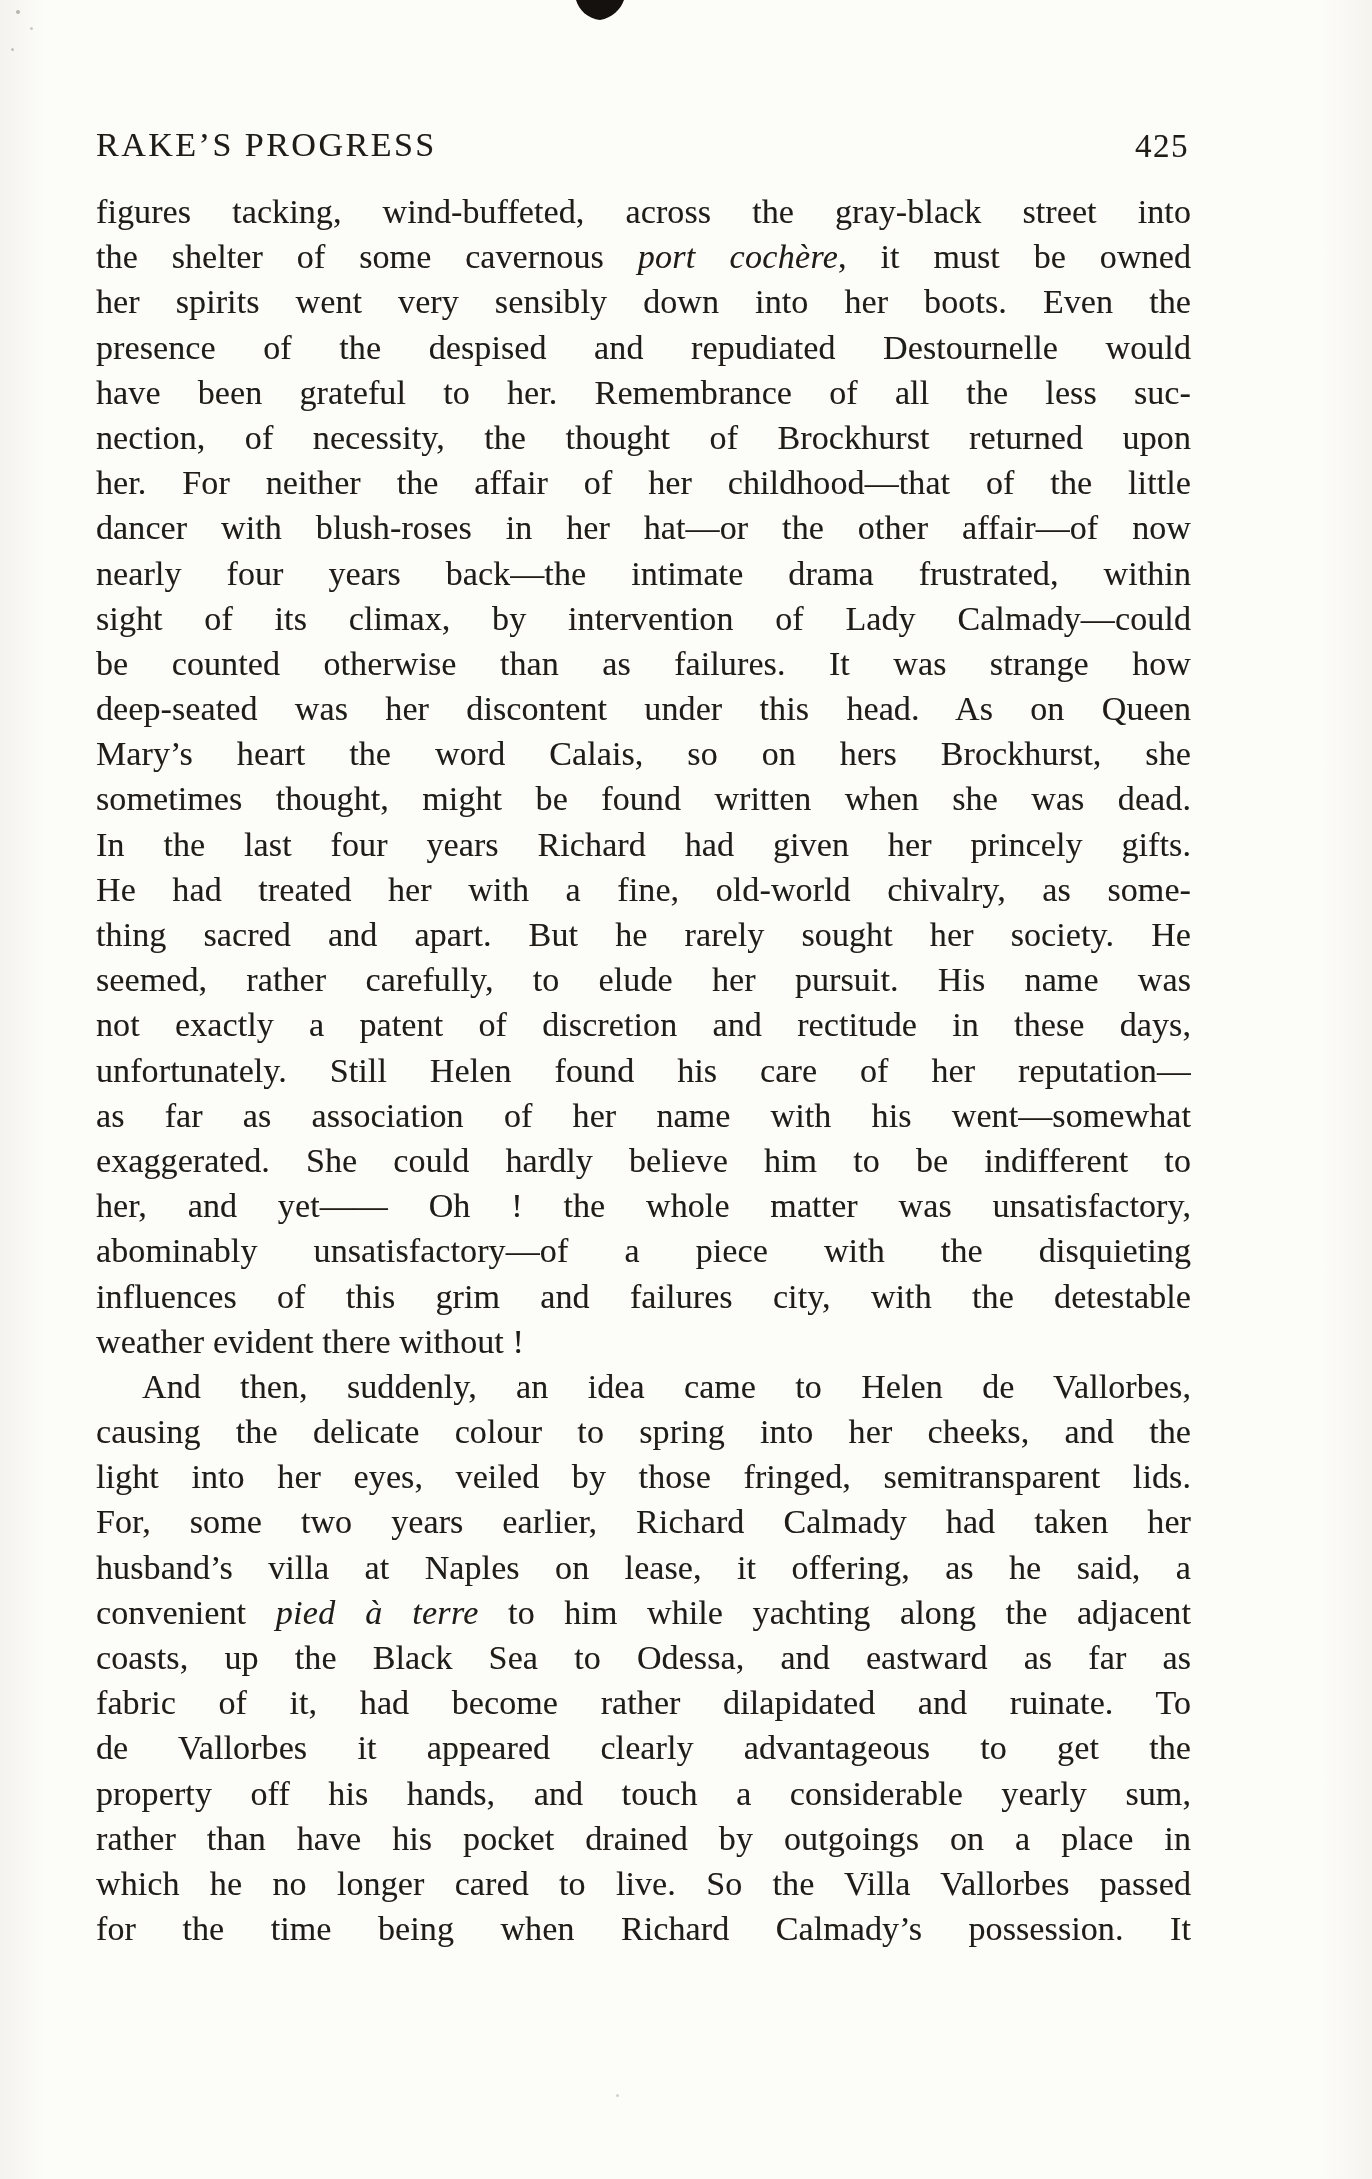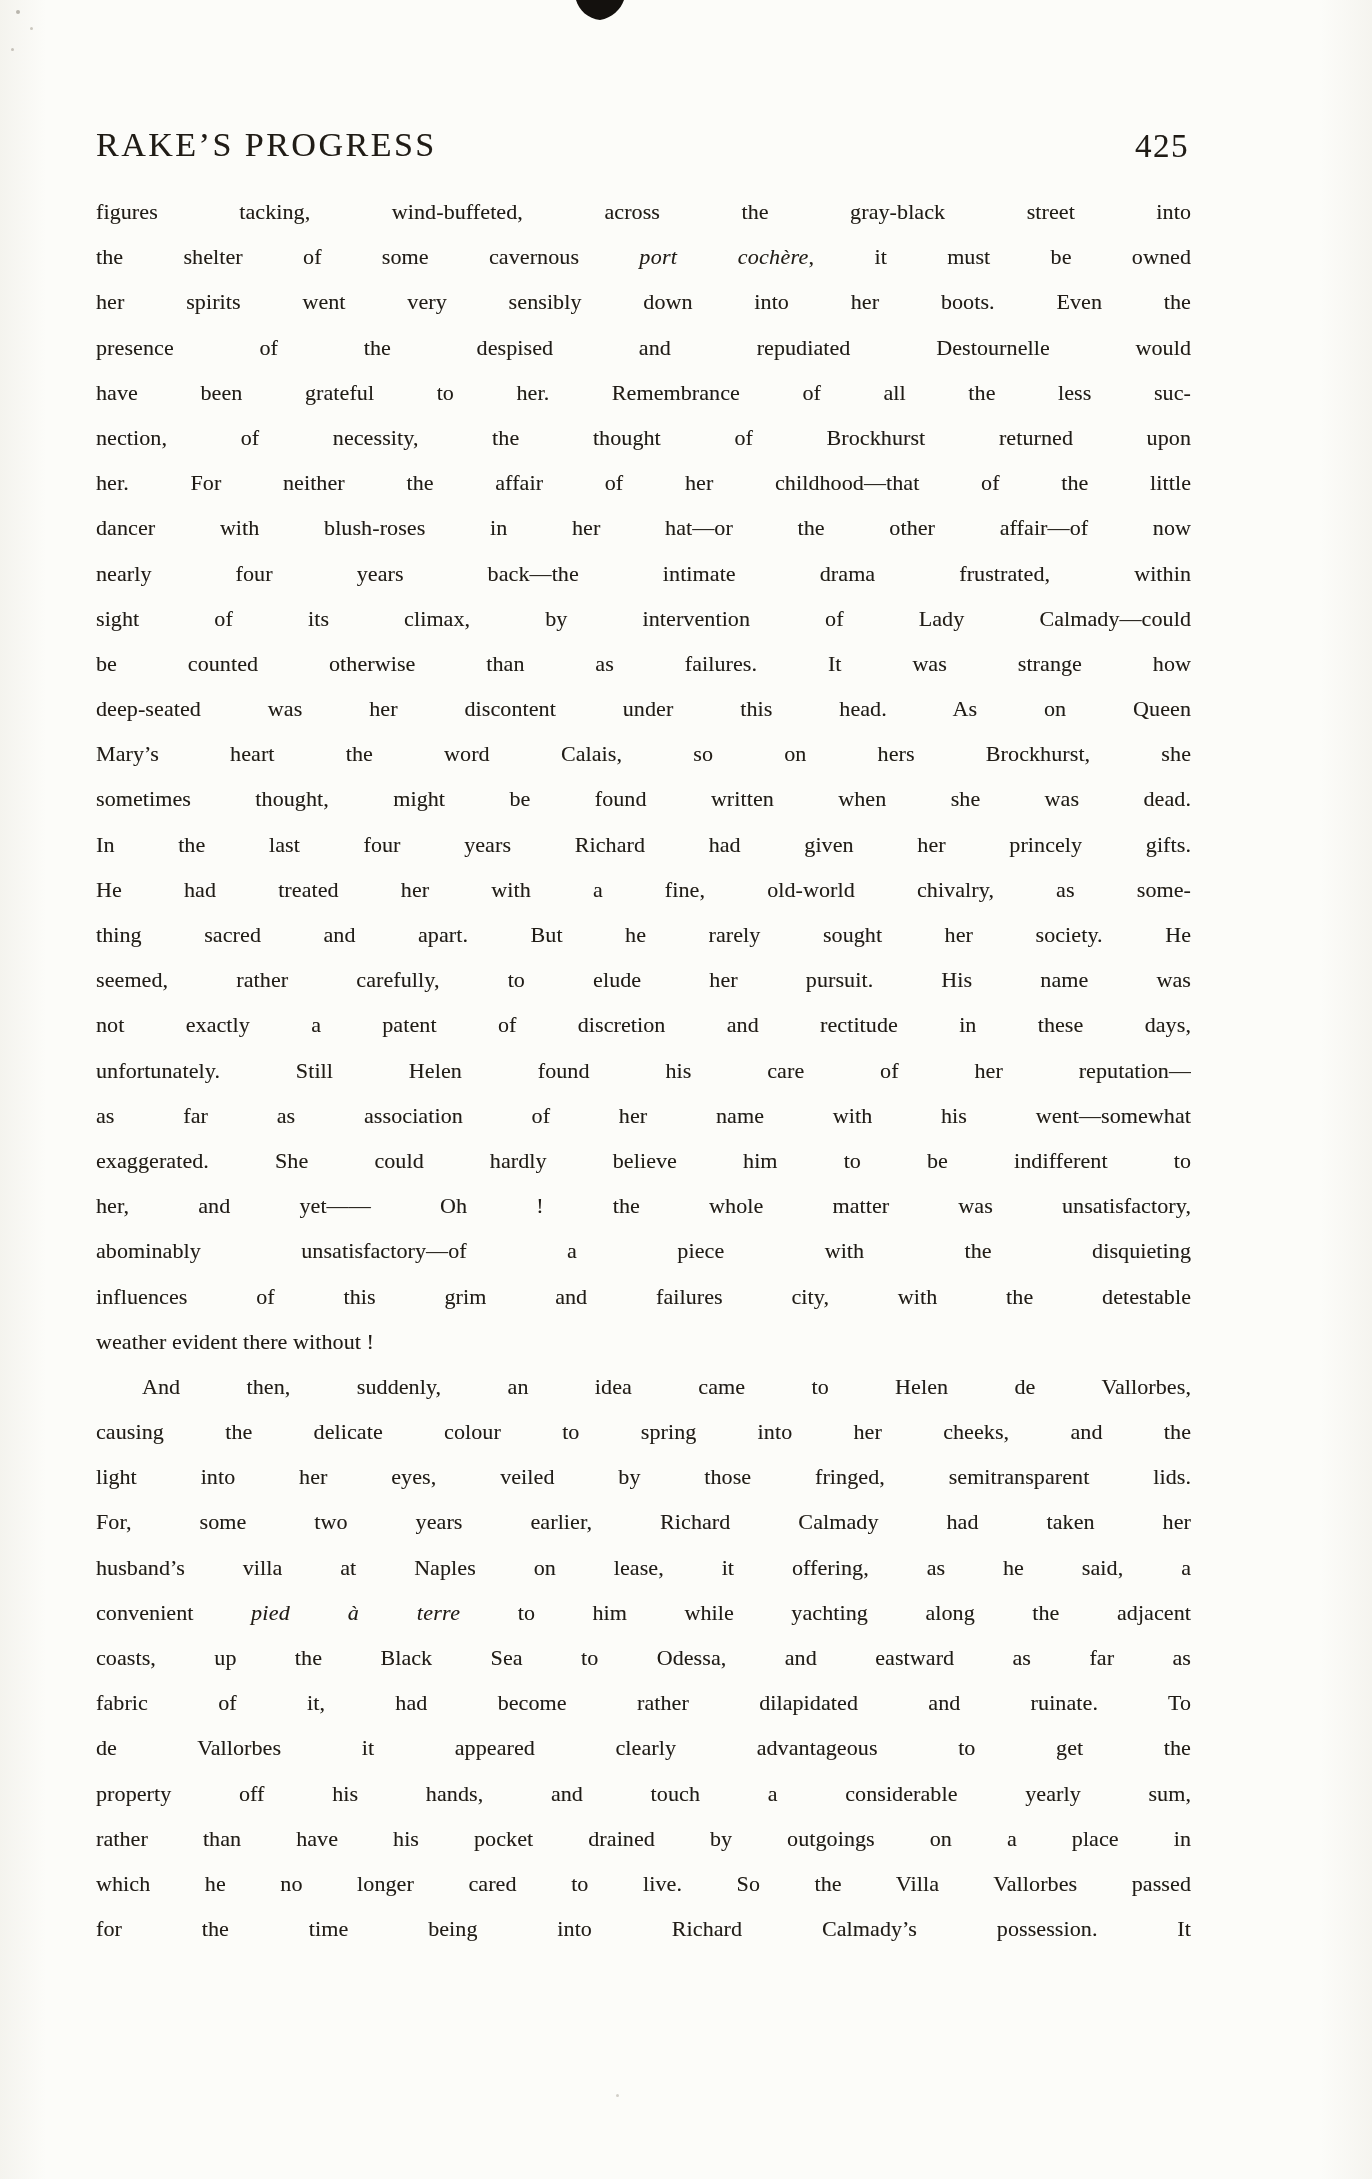--- a/index.html
+++ b/index.html
@@ -20,21 +20,21 @@
     text-align: left;
     font-size: 34px; letter-spacing: 2.5px;
     text-shadow: 0.2px 0.2px 0 rgba(32,28,22,0.35);
   }
   .page-num {
     position: absolute; right: 2px; top: 2px;
     font-size: 33px; letter-spacing: 1.5px;
   }
   .body-text {
     position: absolute; top: 189px; left: 96px; width: 1095px;
-    font-size: 22px; line-height: 45.2px; letter-spacing: 0.1px;
+    font-size: 34px; line-height: 45.2px; letter-spacing: 0.1px;
     text-shadow: 0.2px 0.2px 0 rgba(32,28,22,0.3);
   }
   .paragraph { margin: 0; }
   .line { height: 45.2px; overflow: hidden; text-align: justify; }
   .line.j { text-align-last: justify; }
   .line.j::after { content: ""; display: inline-block; width: 100%; height: 0; }
   .line.para-end { text-align-last: left; }
   .line.indent { text-indent: 46px; }
   em { font-style: italic; letter-spacing: 0.3px; }
   .ink-blot { position: absolute; left: 576px; top: 0; }
@@ -97,17 +97,17 @@
         <div class="line j"><span>light into her eyes, veiled by those fringed, semitransparent lids.</span></div>
         <div class="line j"><span>For, some two years earlier, Richard Calmady had taken her</span></div>
         <div class="line j"><span>husband’s villa at Naples on lease, it offering, as he said, a</span></div>
         <div class="line j"><span>convenient </span><em>pied à terre</em><span> to him while yachting along the adjacent</span></div>
         <div class="line j"><span>coasts, up the Black Sea to Odessa, and eastward as far as</span></div>
         <div class="line j"><span>fabric of it, had become rather dilapidated and ruinate.  To</span></div>
         <div class="line j"><span>de Vallorbes it appeared clearly advantageous to get the</span></div>
         <div class="line j"><span>property off his hands, and touch a considerable yearly sum,</span></div>
         <div class="line j"><span>rather than have his pocket drained by outgoings on a place in</span></div>
         <div class="line j"><span>which he no longer cared to live.  So the Villa Vallorbes passed</span></div>
-        <div class="line j"><span>for the time being into Richard Calmady’s possession.  It</span></div>
+        <div class="line j"><span>for the time being when Richard Calmady’s possession.  It</span></div>
       </div>
     </div>
 
 </div>
 
 </body></html>

